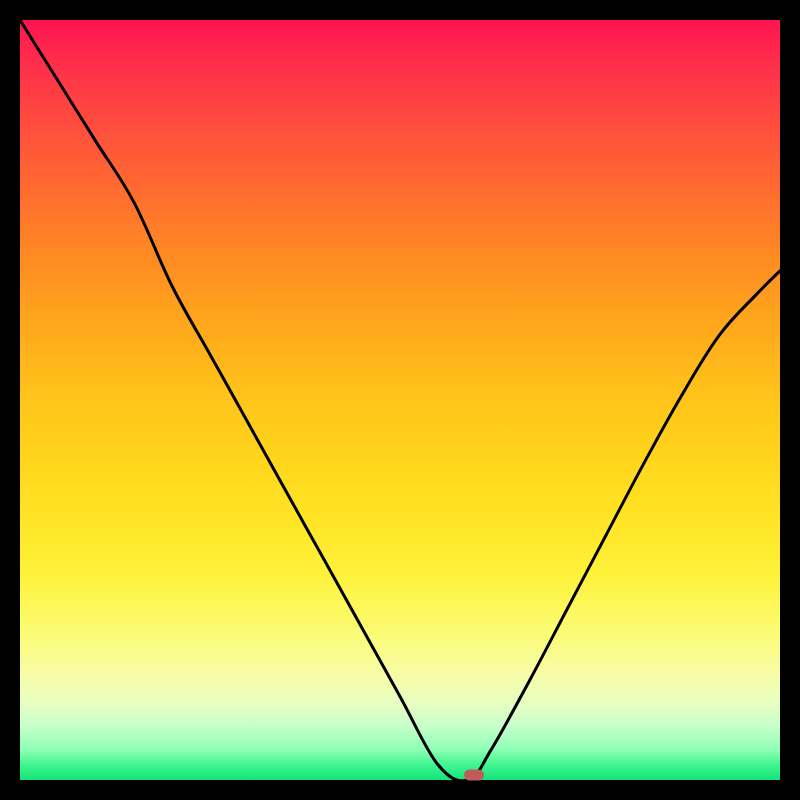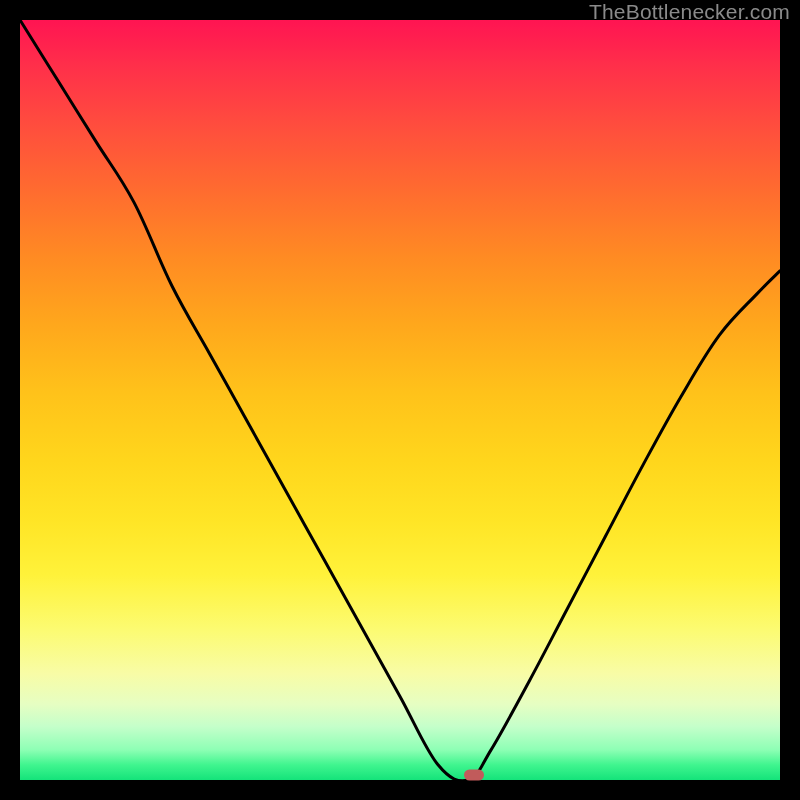--- a/index.html
+++ b/index.html
@@ -72,21 +72,20 @@
     height: 11px;
     background: #c15b5b;
     border-radius: 6px;
     transform: translate(-50%, -50%);
   }
 </style>
 </head>
 <body>
 
 <div class="container">
-  <div class="watermark">TheBottlenecker.com</div>
 
   <div class="plot-area">
     <div class="gradient-bg"></div>
     <svg class="curve" viewBox="0 0 760 760" preserveAspectRatio="none">
       <path id="curve-path" fill="none" stroke="#000000" stroke-width="3" stroke-linecap="round" stroke-linejoin="round" d="M 0.0 0.0 C 6.8 10.9, 24.3 38.9, 38.0 60.8 C 51.7 82.7, 62.3 99.7, 76.0 121.6 C 89.7 143.5, 100.3 156.4, 114.0 182.4 C 127.7 208.4, 138.3 238.6, 152.0 266.0 C 165.7 293.4, 176.3 309.8, 190.0 334.4 C 203.7 359.0, 214.3 378.2, 228.0 402.8 C 241.7 427.4, 252.3 446.6, 266.0 471.2 C 279.7 495.8, 290.3 515.0, 304.0 539.6 C 317.7 564.2, 328.3 583.4, 342.0 608.0 C 355.7 632.6, 366.3 651.8, 380.0 676.4 C 393.7 701.0, 405.7 729.8, 418.0 744.8 C 430.3 759.8, 438.8 762.7, 448.4 760.0 C 458.0 757.3, 460.3 747.4, 471.2 729.6 C 482.1 711.8, 495.5 686.5, 509.2 661.2 C 522.9 635.9, 533.5 615.0, 547.2 589.0 C 560.9 563.0, 571.5 542.8, 585.2 516.8 C 598.9 490.8, 609.5 469.9, 623.2 444.6 C 636.9 419.3, 647.5 399.5, 661.2 376.2 C 674.9 352.9, 685.5 333.9, 699.2 315.4 C 712.9 296.9, 726.3 285.2, 737.2 273.6 C 748.1 262.0, 755.9 254.9, 760.0 250.8"></path>
     </svg>
     <div id="marker" class="marker" style="left: 453.72px; top: 754.68px; background: rgb(193, 91, 91);"></div>
   </div>
 </div>
 

